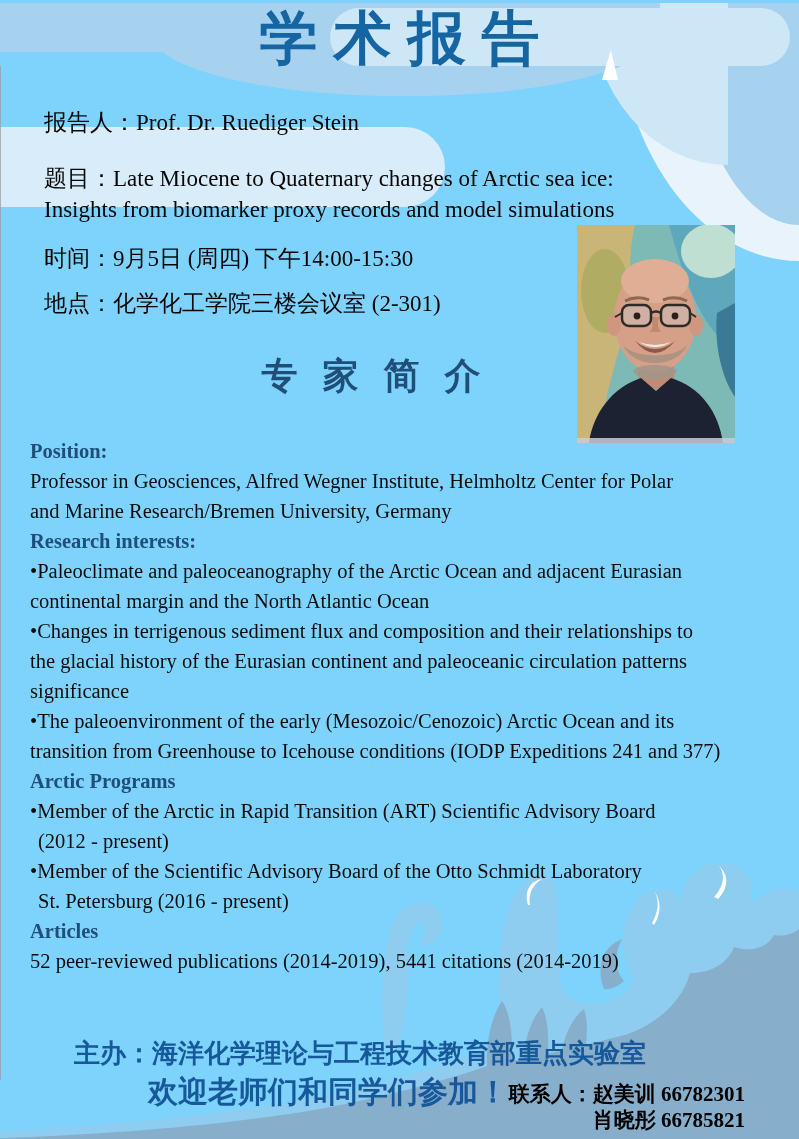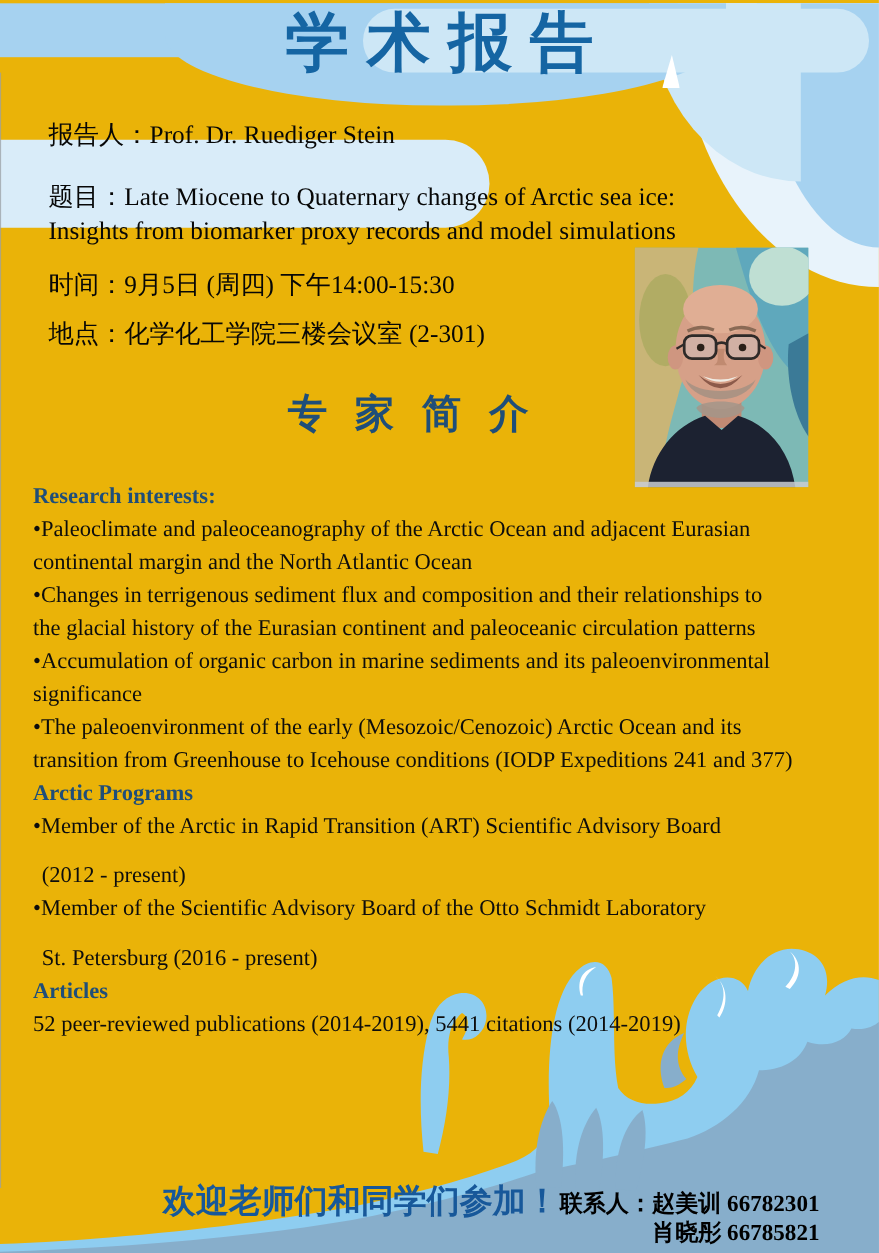--- a/index.html
+++ b/index.html
@@ -1,18 +1,18 @@
 <!DOCTYPE html>
 <html><head>
 <meta charset="utf-8">
 <style>
   html,body{margin:0;padding:0;background:#ffffff;}
   #poster{
     position:relative;width:799px;height:1139px;overflow:hidden;
-    background:#eab308;font-family:"Liberation Serif",serif;
+    background:#7dd3fc;font-family:"Liberation Serif",serif;
   }
   
   .dec{position:absolute;}
   #band{left:0;top:3px;width:799px;height:49px;background:#a6d2f0;}
   #bulge{left:150px;top:3px;width:510px;height:93px;background:#a6d2f0;
          border-radius:0 0 250px 250px / 0 0 64px 64px;}
   #petal-pale{left:616px;top:3px;width:183px;height:258px;background:#e8f3fb;
          border-radius:0 0 0 130%;}
   #petal-med{left:688px;top:3px;width:111px;height:222px;background:#a6d2f0;
          border-radius:0 0 0 100%;}
@@ -32,21 +32,21 @@
   #speaker-line{top:107px;}
   #topic-line1{top:163px;}
   #topic-line2{top:197px;}
   #time-line{top:243px;}
   #venue-line{top:288px;}
   #expert-title{position:absolute;left:178px;top:352px;width:394px;text-align:center;
     font-size:36px;font-weight:bold;color:#1f4e79;letter-spacing:8px;}
   #bio{position:absolute;left:30px;top:436px;width:766px;font-size:20.5px;color:#0d0d0d;}
   .bio-line{height:30px;line-height:30px;white-space:nowrap;}
   .bio-line.heading{color:#1f4e79;font-weight:bold;}
-  .bio-line.indent{padding-left:8px;margin-top:15px;}
+  .bio-line.indent{padding-left:8px;}
   #host-line{position:absolute;left:74px;top:1036px;font-size:26px;font-weight:bold;
     color:#17589a;white-space:nowrap;}
   #welcome-line{position:absolute;left:100px;top:1072px;font-size:30px;font-weight:bold;
     color:#17589a;white-space:nowrap;margin-left:48px;}
   #contact{position:absolute;right:54px;top:1081px;text-align:right;
     font-family:Liberation Serif, serif;font-size:21px;font-weight:bold;
     color:#000000;line-height:26px;white-space:nowrap;}
 
   
   #photo{position:absolute;left:577px;top:225px;width:158px;height:218px;}
@@ -163,38 +163,43 @@
     <rect x="84" y="80" width="29" height="21" rx="7" fill="#c7d8e4" fill-opacity="0.3" stroke="#2e2a28" stroke-width="2.5"></rect>
     <path d="M74 88 Q79 85 84 88" stroke="#2e2a28" stroke-width="2.5" fill="none"></path>
     <path d="M45 88 L38 92 M113 88 L119 92" stroke="#2e2a28" stroke-width="2" fill="none"></path>
     <circle cx="60" cy="91" r="3.4" fill="#2a2019"></circle>
     <circle cx="98" cy="91" r="3.4" fill="#2a2019"></circle>
     <path d="M12 218 C16 188 36 162 64 153 L79 166 L94 153 C124 162 142 188 146 218 Z" fill="#1c2231"></path>
     <rect x="0" y="213" width="158" height="5" fill="#c9ccd2" opacity="0.85"></rect>
   </svg>
 
   <div id="bio">
+      <div class="bio-line heading">Position:</div>
+      <div class="bio-line body">Professor in Geosciences, Alfred Wegner Institute, Helmholtz Center for Polar</div>
+      <div class="bio-line body">and Marine Research/Bremen University, Germany</div>
       <div class="bio-line heading">Research interests:</div>
       <div class="bio-line body">•Paleoclimate and paleoceanography of the Arctic Ocean and adjacent Eurasian</div>
       <div class="bio-line body">continental margin and the North Atlantic Ocean</div>
       <div class="bio-line body">•Changes in terrigenous sediment flux and composition and their relationships to</div>
       <div class="bio-line body">the glacial history of the Eurasian continent and paleoceanic circulation patterns</div>
-      <div class="bio-line body">•Accumulation of organic carbon in marine sediments and its paleoenvironmental</div>
       <div class="bio-line body">significance</div>
       <div class="bio-line body">•The paleoenvironment of the early (Mesozoic/Cenozoic) Arctic Ocean and its</div>
       <div class="bio-line body">transition from Greenhouse to Icehouse conditions (IODP Expeditions 241 and 377)</div>
       <div class="bio-line heading">Arctic Programs</div>
       <div class="bio-line body">•Member of the Arctic in Rapid Transition (ART) Scientific Advisory Board</div>
       <div class="bio-line body indent">(2012 - present)</div>
       <div class="bio-line body">•Member of the Scientific Advisory Board of the Otto Schmidt Laboratory</div>
       <div class="bio-line body indent">St. Petersburg (2016 - present)</div>
       <div class="bio-line heading">Articles</div>
       <div class="bio-line body">52 peer-reviewed publications (2014-2019), 5441 citations (2014-2019)</div>
     </div>
 
+  <div id="host-line">
+    <span>主办：</span><span>海洋化学理论与工程技术教育部重点实验室</span>
+  </div>
   <div id="welcome-line">欢迎老师们和同学们参加！</div>
 
   <div id="contact">
     <div>联系人：赵美训 66782301</div>
     <div>肖晓彤 66785821</div>
   </div>
 
 </div>
 
 </body></html>

